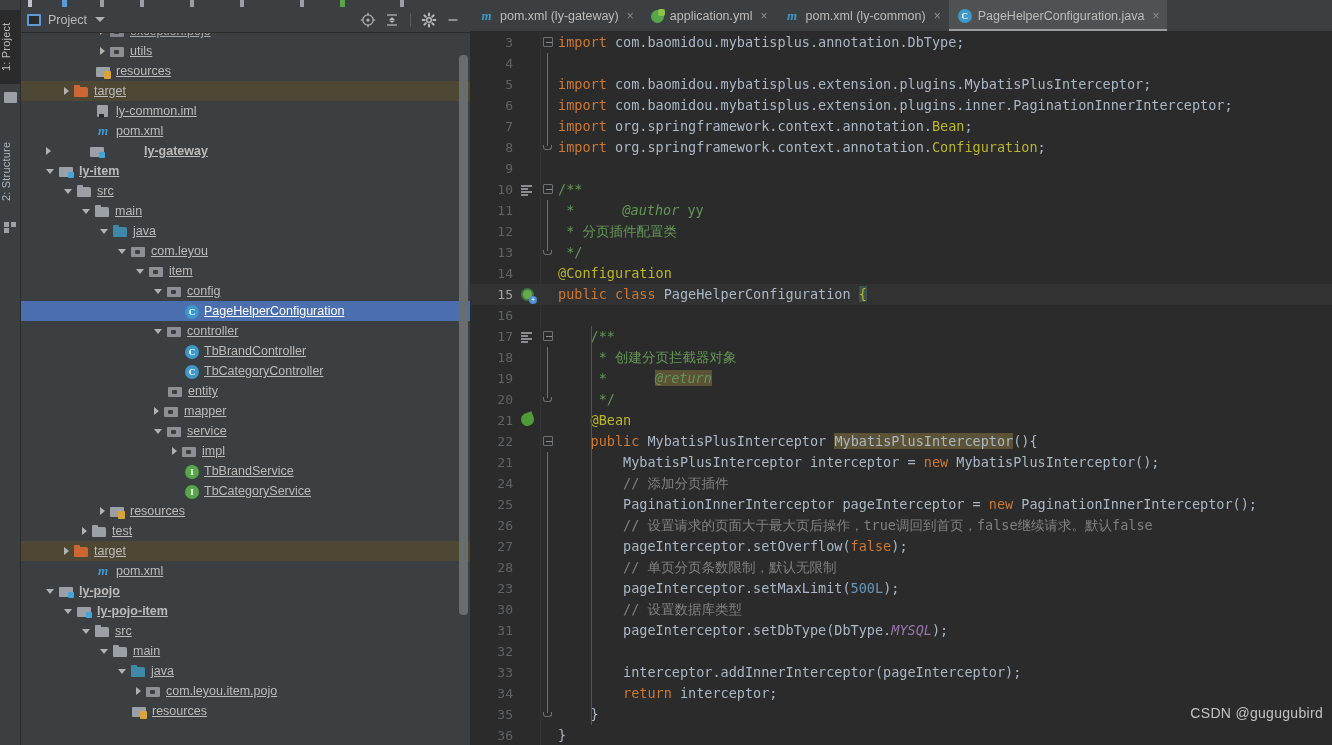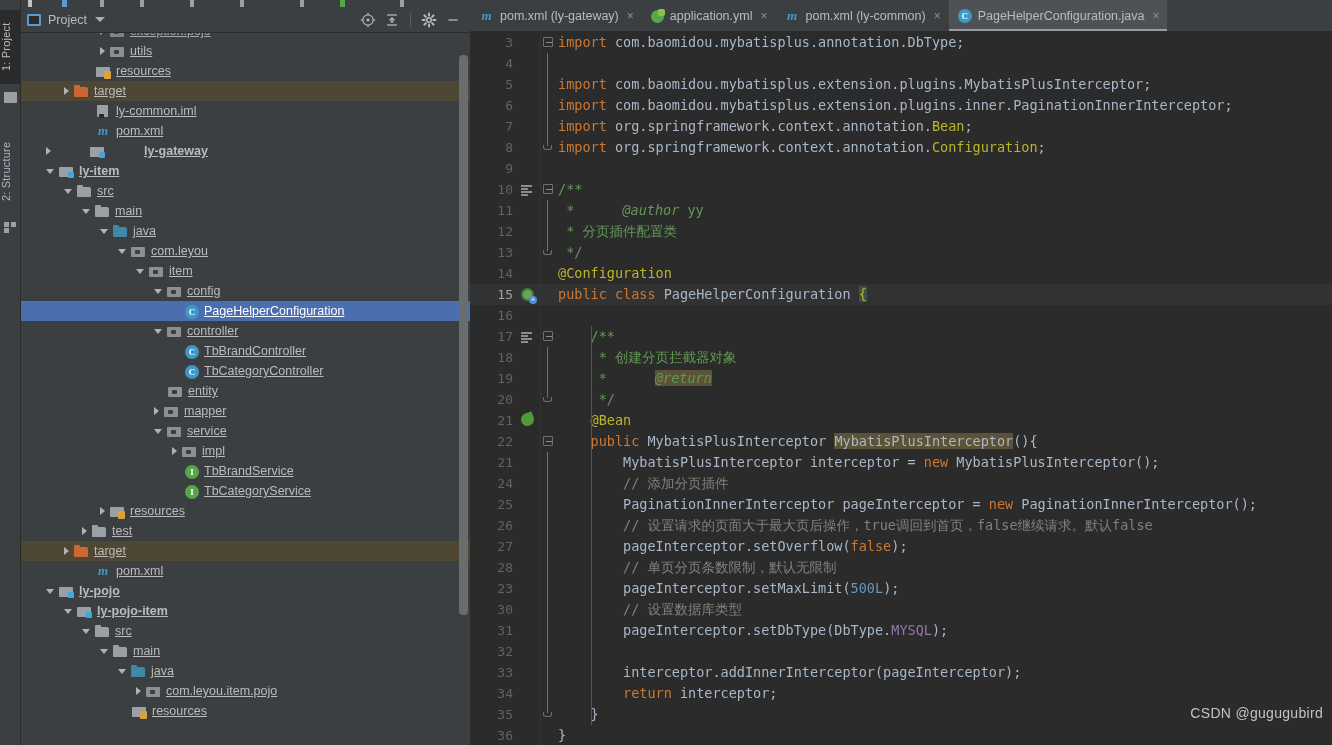--- a/index.html
+++ b/index.html
@@ -220,21 +220,21 @@
   }
   .ind-guide { position:absolute; top:0; bottom:0; width:1px; background:#4f5a50; }
 
   
   .kw { color:#cc7832; }
   .cm { color:#808080; }
   .doc{ color:#629755; }
   .doctag{ color:#629755; font-style:italic;margin-left:40px; }
   .num{ color:#6897bb; }
   .ann{ color:#bbb529; }
-  .fld{ color:#9876aa; }
+  .fld{ color:#9876aa; font-style:italic; }
   .hl { background:#5c5235; }
   .brace-hl { background:#3b514d; color:#bbb529; }
 
   
   .fg { position:absolute; left:2px; width:10px; height:10px; top:5px; }
   .fg-box { border:1px solid #6e7174; border-radius:1px; }
   .fg-box::after{ content:""; position:absolute; left:2px; top:4px; width:6px; height:1px; background:#8a8d90; }
   .fg-line{ position:absolute; left:6px; width:1px; background:#6e7174; }
   .fg-cap-bot{ position:absolute; left:2px; width:9px; height:5px; border:1px solid #6e7174; border-top:none; border-radius:0 0 3px 3px; }
 

